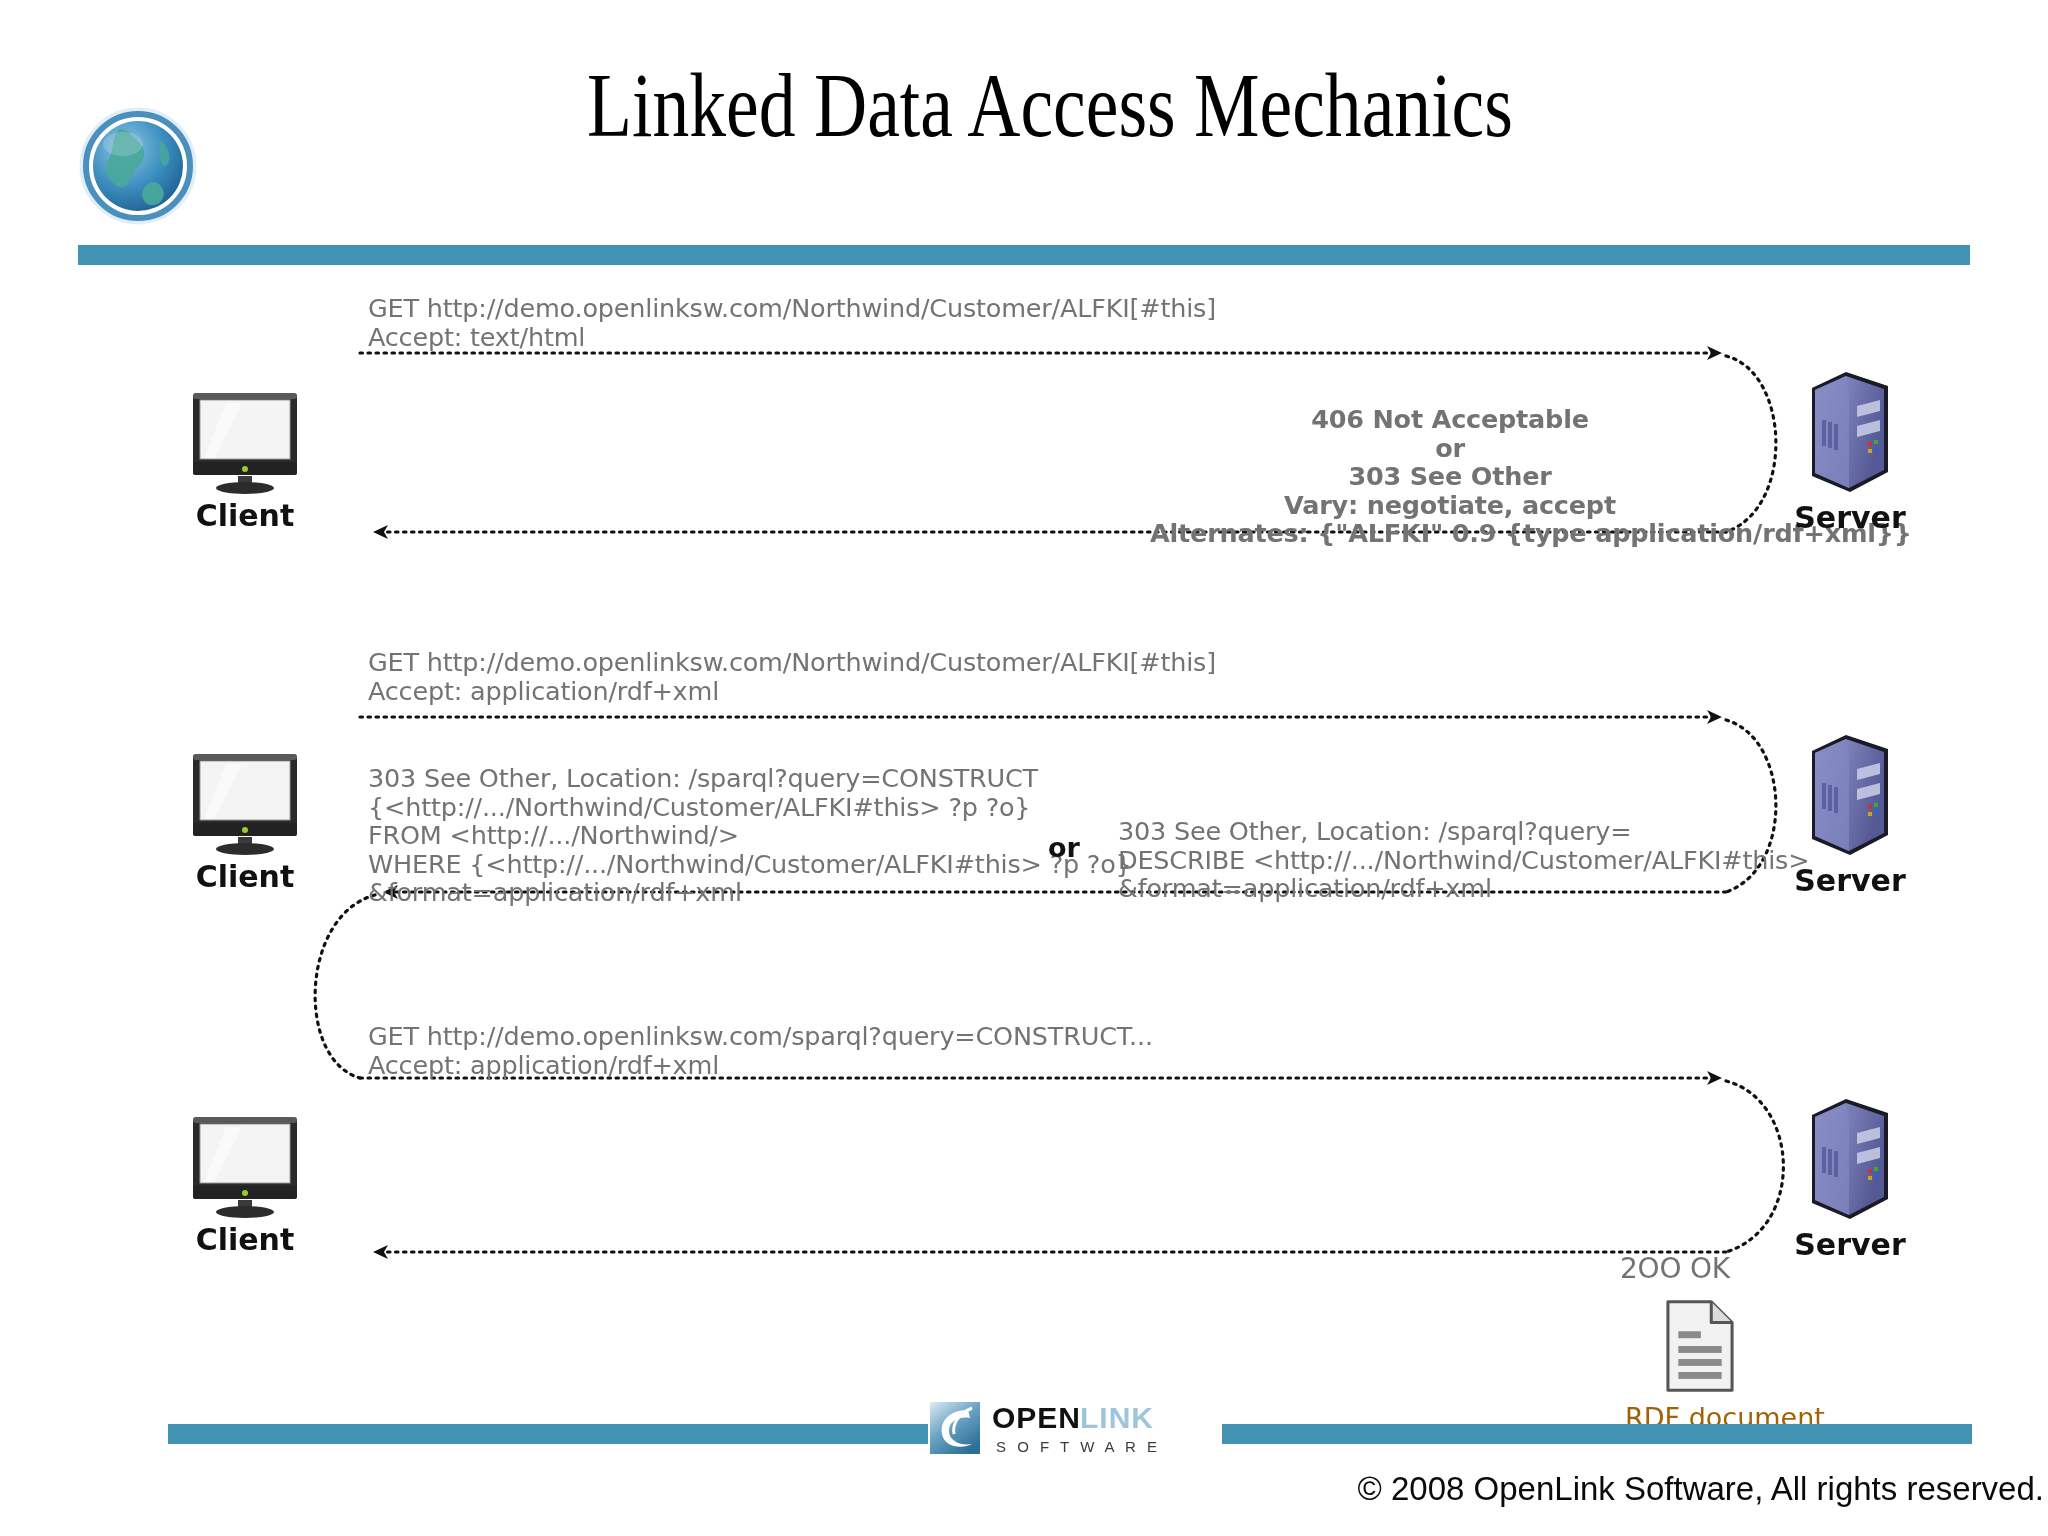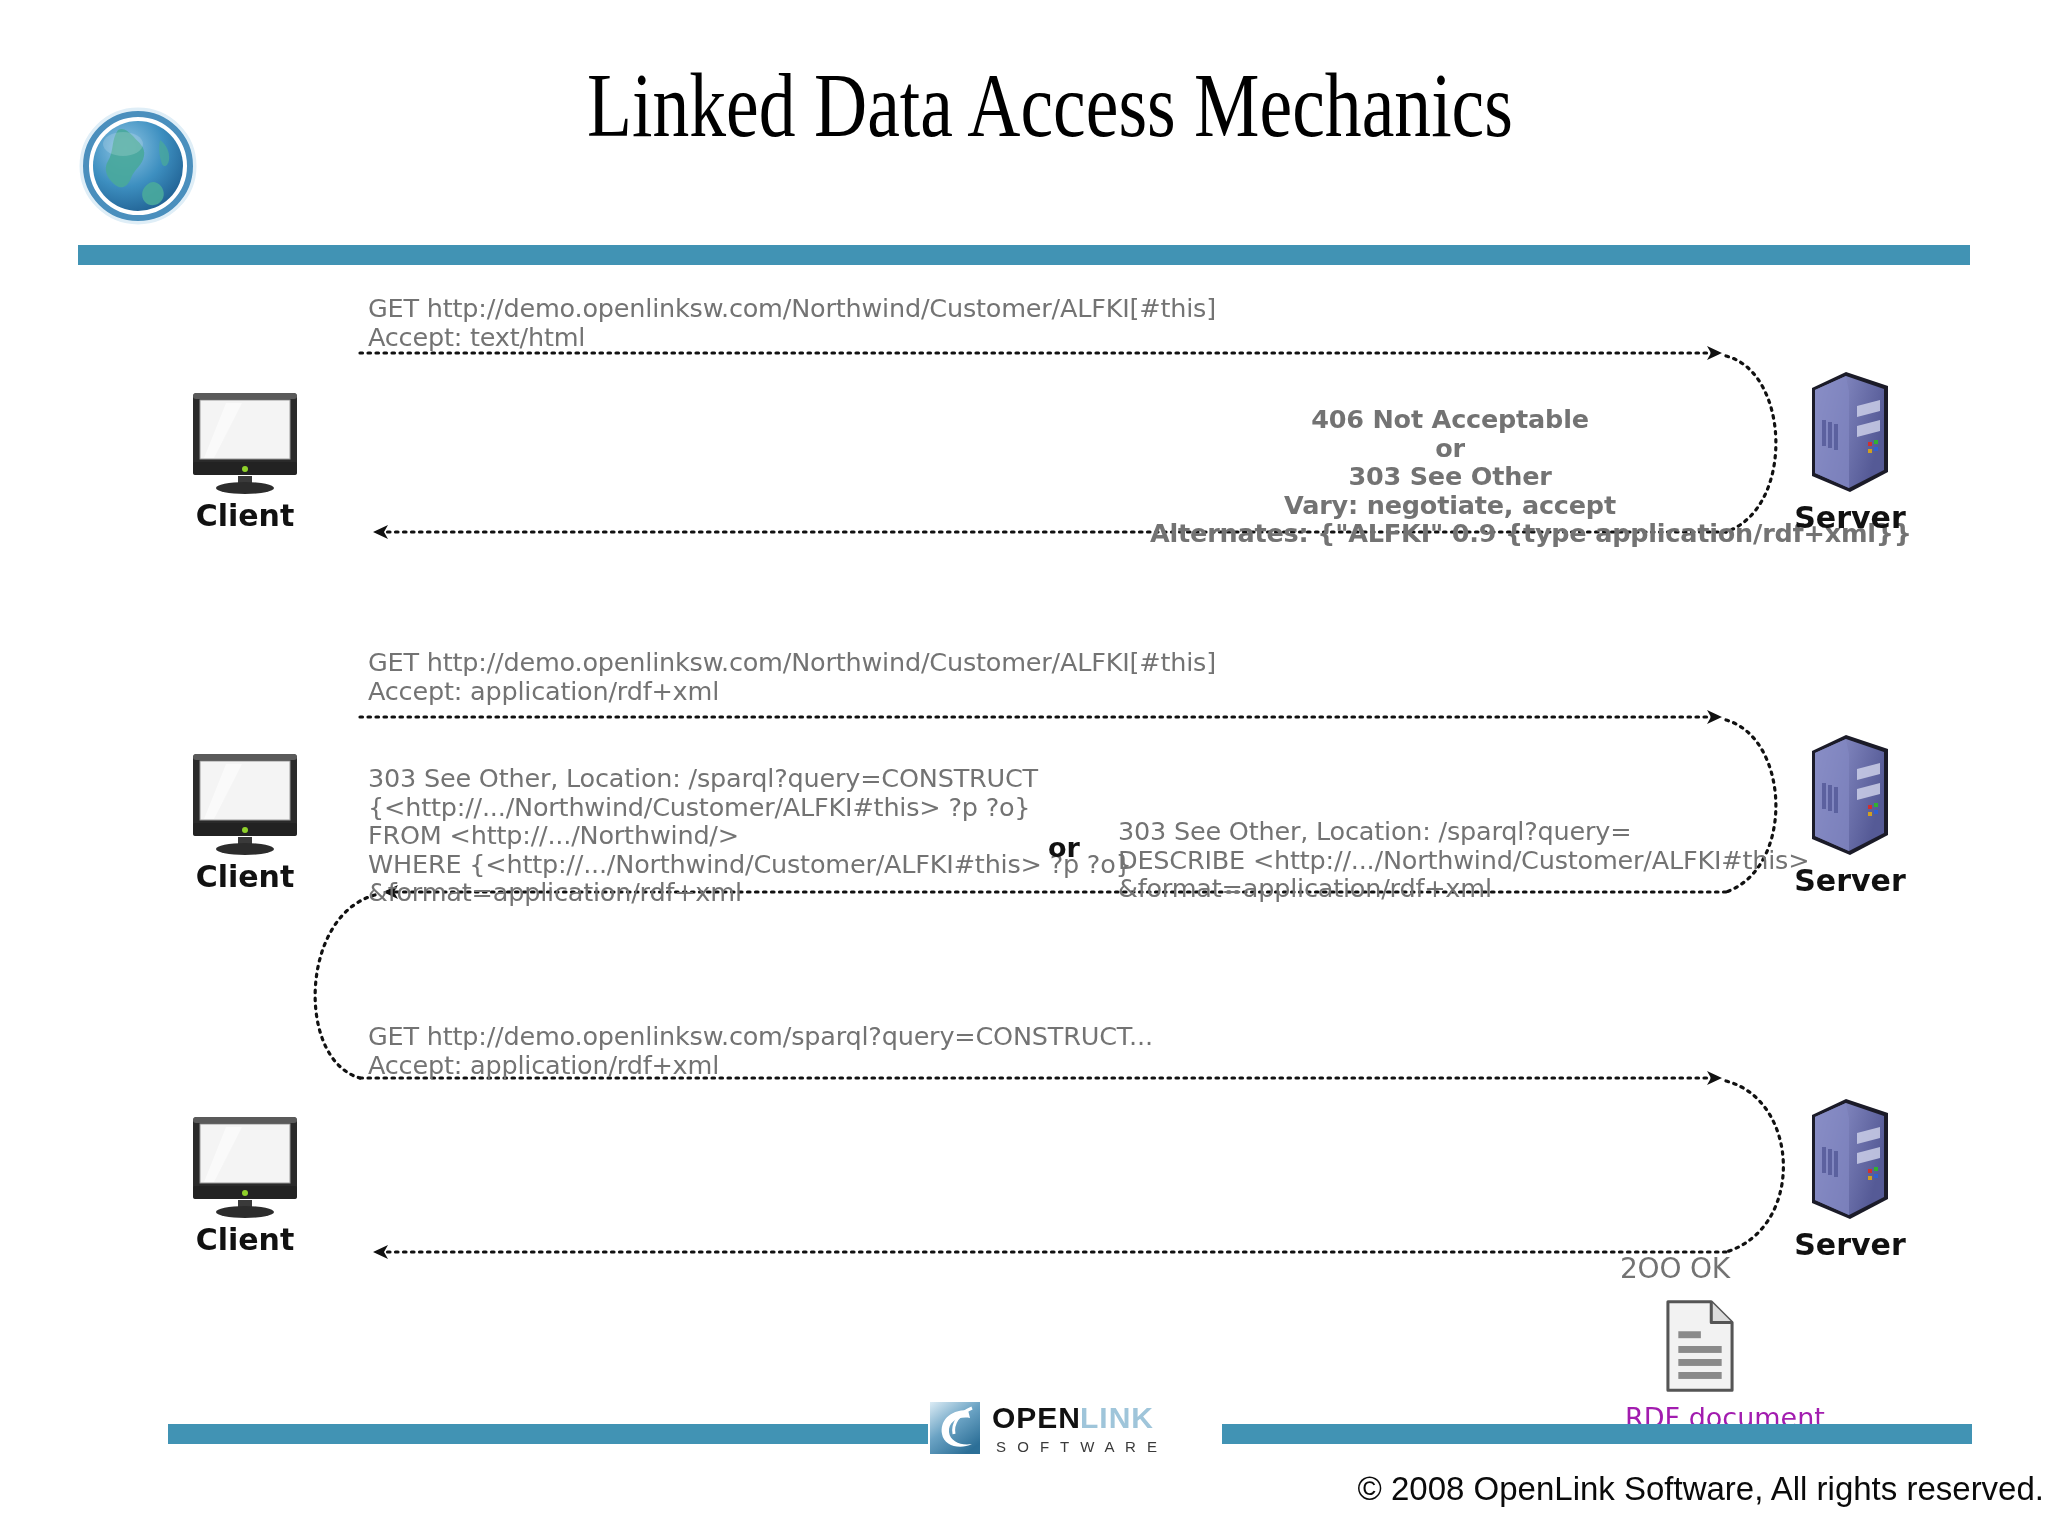--- a/index.html
+++ b/index.html
@@ -122,21 +122,21 @@
     position: absolute;
     left: 1625px;
     top: 1298px;
     width: 150px;
     text-align: center;
   }
   #rdf-doc .cap {
     display: block;
     font-family: "DejaVu Sans", sans-serif;
     font-size: 27px;
-    color: #a21caf;
+    color: #a16207;
     margin-top: 4px;
     white-space: nowrap;
   }
 
   
   #arrows {
     position: absolute;
     left: 0; top: 0;
     width: 2048px; height: 1536px;
     pointer-events: none;

